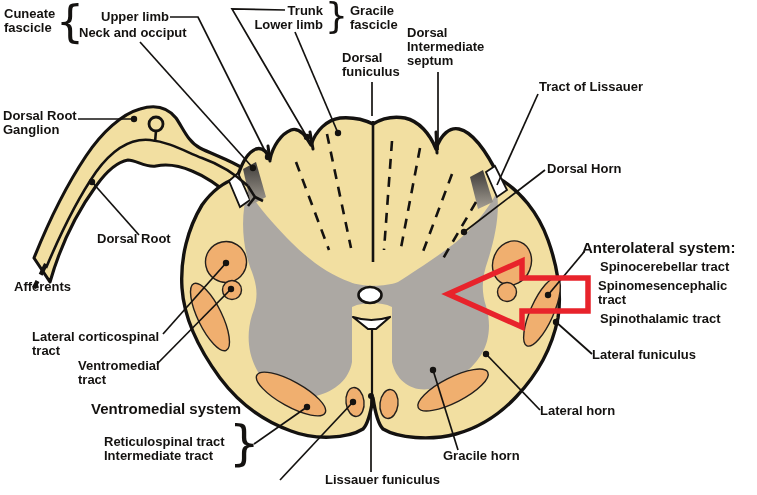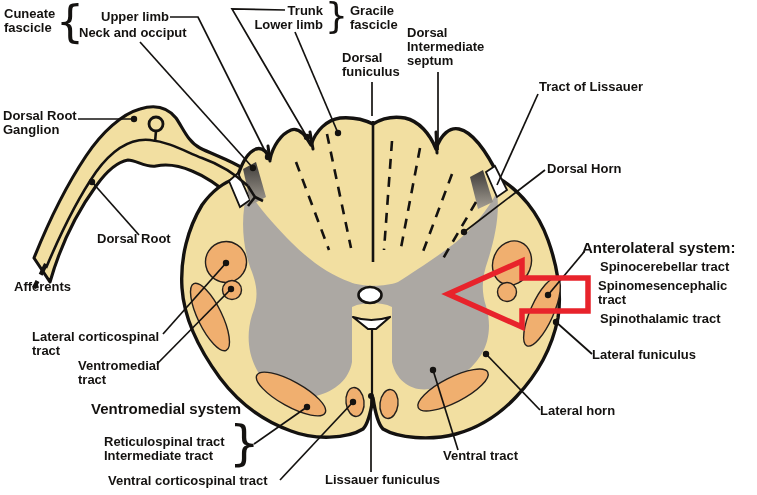--- a/index.html
+++ b/index.html
@@ -165,24 +165,23 @@
   <div class="lbl" style="left:97px;top:232px">Dorsal Root</div>
   <div class="lbl" style="left:14px;top:280px">Afferents</div>
   <div class="lbl" style="left:547px;top:162px">Dorsal Horn</div>
   <div class="lbl hdr" style="left:582px;top:240px">Anterolateral system:</div>
   <div class="lbl" style="left:600px;top:260px">Spinocerebellar tract</div>
   <div class="lbl" style="left:598px;top:279px">Spinomesencephalic
 tract</div>
   <div class="lbl" style="left:600px;top:312px">Spinothalamic tract</div>
   <div class="lbl" style="left:592px;top:348px">Lateral funiculus</div>
   <div class="lbl" style="left:540px;top:404px">Lateral horn</div>
-  <div class="lbl" style="left:443px;top:449px">Ventral tract</div>
+  <div class="lbl" style="left:443px;top:449px">Gracile horn</div>
   <div class="lbl" style="left:325px;top:473px">Lissauer funiculus</div>
   <div class="lbl" style="left:32px;top:330px">Lateral corticospinal
 tract</div>
   <div class="lbl" style="left:78px;top:359px">Ventromedial
 tract</div>
   <div class="lbl hdr" style="left:91px;top:401px">Ventromedial system</div>
   <div class="lbl" style="left:104px;top:435px">Reticulospinal tract</div>
   <div class="lbl" style="left:104px;top:449px">Intermediate tract</div>
   <div class="brace" style="left:229px;top:419px;font-size:48px">}</div>
-  <div class="lbl" style="left:108px;top:474px">Ventral corticospinal tract</div>
 </div>
 
 </body></html>

